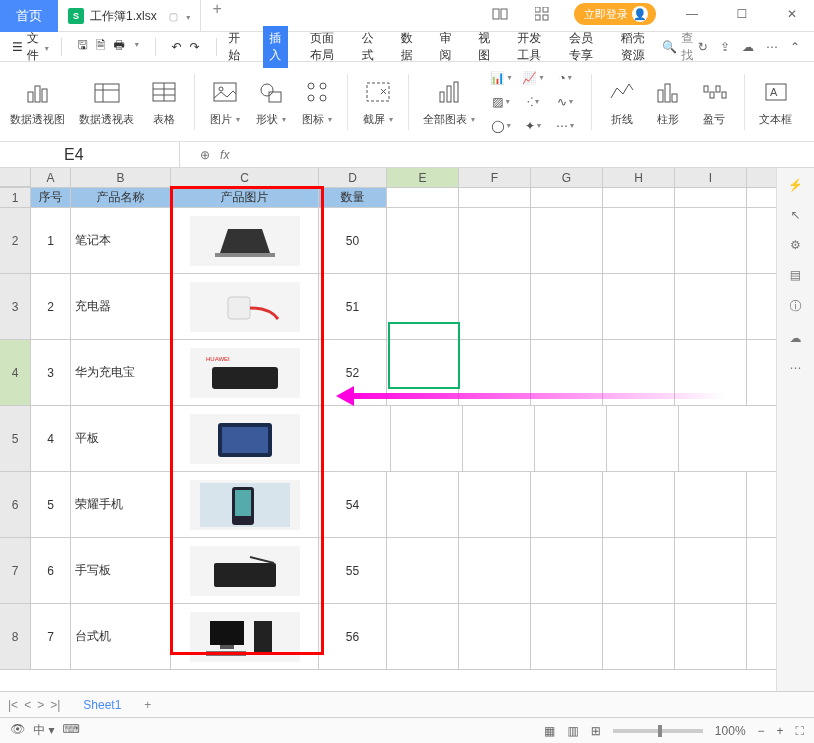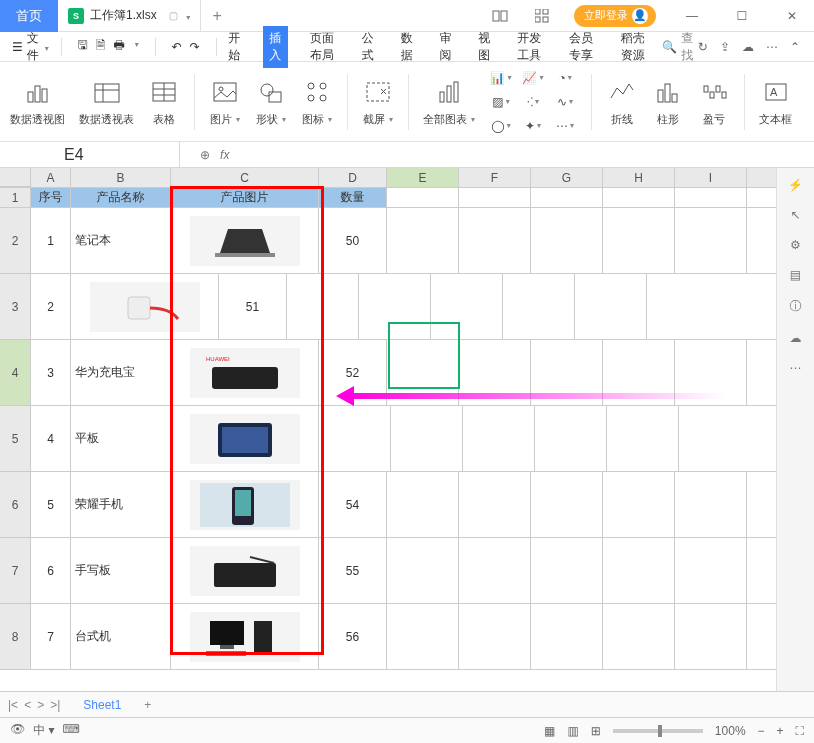--- a/index.html
+++ b/index.html
@@ -1,19 +1,19 @@
 <!DOCTYPE html>
 <html><head>
 <meta charset="utf-8">
 <style>
   * { box-sizing: border-box; margin: 0; padding: 0; font-family: "Microsoft YaHei", sans-serif; }
   body { width: 814px; height: 743px; background: #fff; overflow: hidden; font-size: 12px; color: #333; position: relative; }
   
   
-  .titlebar { height: 32px; background: #fff; display: flex; align-items: center; border-bottom: 1px solid #e0e0e0; }
+  .titlebar { height: 32px; background: #fff; display: flex; align-items: flex-start; border-bottom: 1px solid #e0e0e0; }
   .home-tab { background: #4a8bfc; color: #fff; padding: 7px 16px; font-size: 13px; height: 32px; display: flex; align-items: center; }
   .file-tab { display: flex; align-items: center; padding: 0 10px; gap: 6px; height: 32px; border-right: 1px solid #e0e0e0; position: relative; }
   .file-icon { width: 16px; height: 16px; background: #0fb36b; border-radius: 2px; color: #fff; font-size: 9px; display: flex; align-items: center; justify-content: center; font-weight: bold; }
   .tab-new { width: 32px; text-align: center; color: #888; font-size: 16px; }
   .titlebar-right { margin-left: auto; display: flex; align-items: center; gap: 22px; padding-right: 8px; }
   .titlebar-icon { width: 20px; height: 20px; display: flex; align-items: center; justify-content: center; color: #666; }
   .login-btn { background: #ffa929; color: #fff; border-radius: 12px; padding: 3px 8px 3px 10px; display: flex; align-items: center; gap: 4px; font-size: 11px; }
   .login-avatar { width: 16px; height: 16px; background: #fff; border-radius: 50%; display: inline-flex; align-items: center; justify-content: center; color: #ffa929; }
   .win-btn { width: 28px; height: 28px; display: flex; align-items: center; justify-content: center; color: #666; }
   
@@ -360,20 +360,21 @@
           <div class="cell cw-D">50</div>
           <div class="cell cw-E"></div>
           <div class="cell cw-F"></div>
           <div class="cell cw-G"></div>
           <div class="cell cw-H"></div>
           <div class="cell cw-I"></div>
         </div>
         <div class="drow" style="height: 66px;">
           <div class="rowhdr ">3</div>
           <div class="cell cw-A">2</div>
+          <div class="cell cw-B left">充电器</div>
           <div class="cell cw-C">
             <div class="prod-img">
               <svg width="90" height="44" viewBox="0 0 90 44">
                 <rect x="28" y="12" width="22" height="22" rx="3" fill="#eee" stroke="#ccc"></rect>
                 <path d="M50 23 Q70 23 78 34" stroke="#d33" stroke-width="3" fill="none"></path>
               </svg>
             </div>
           </div>
           <div class="cell cw-D">51</div>
           <div class="cell cw-E"></div>

